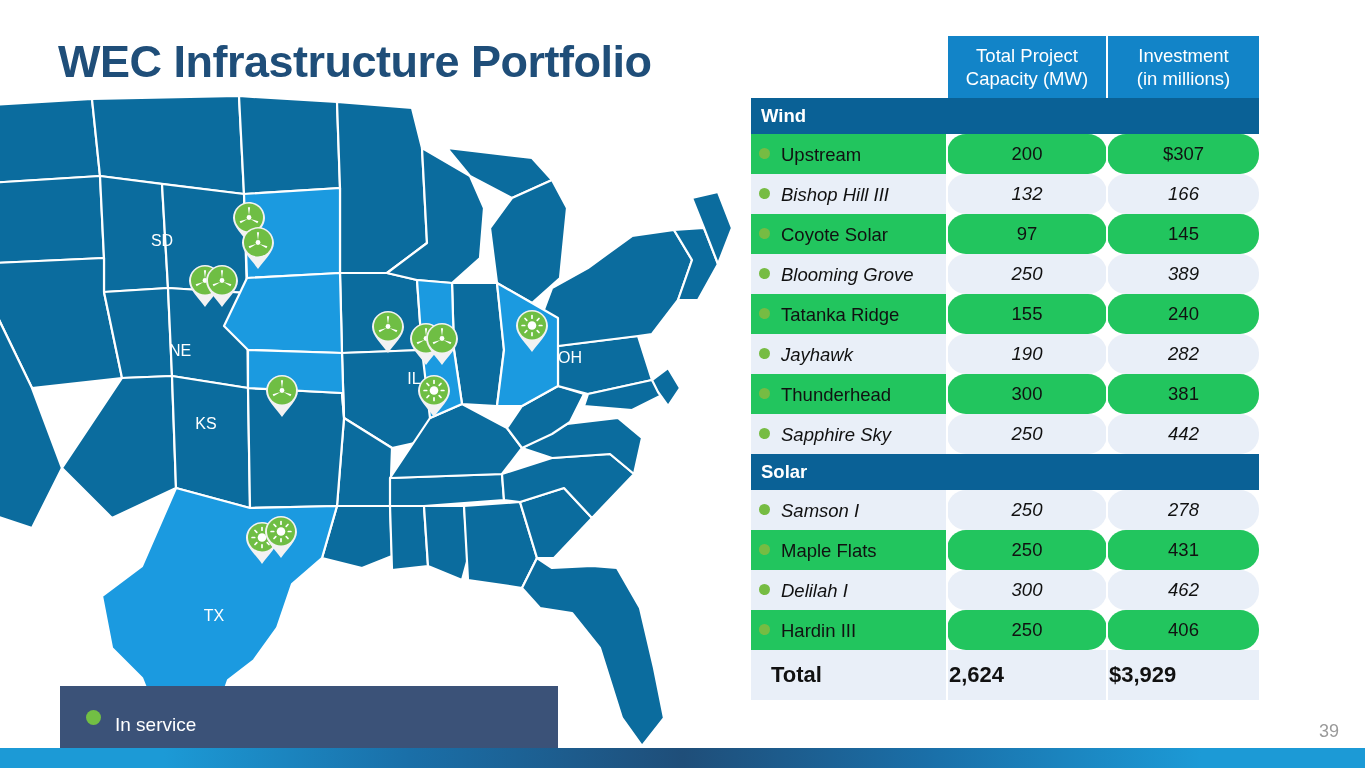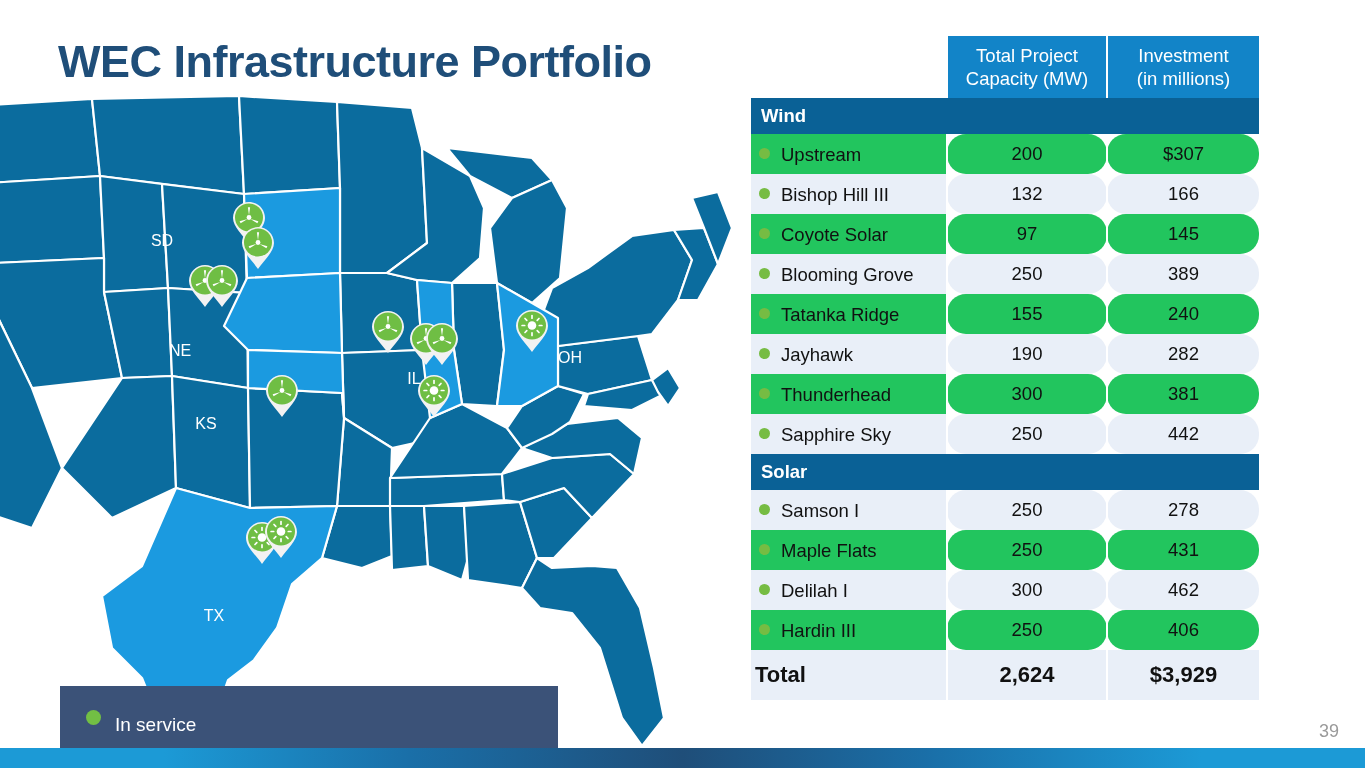--- a/index.html
+++ b/index.html
@@ -54,35 +54,35 @@
 
   .sec td{
     background:#0A6196;color:#ffffff;font-weight:bold;font-size:18.5px;
     padding:7px 0 7px 10px;text-align:left;
   }
 
   .drow td{font-size:18.5px;color:#111;height:38px;}
   .drow td.name{padding-left:8px;text-align:left;white-space:nowrap;}
   .drow td.num{text-align:center;}
   .drow.a td{background:#22c55e;}
-  .drow.b td{background:#E9EFF8;}
+  .drow.b td{background:#E9EFF8;font-style:italic;}
   .drow td.num{border-left:2px solid #ffffff;border-radius:19px;}
 
   .dot{
     display:inline-block;width:11px;height:11px;border-radius:50%;
     background:#76BC43;margin-right:11px;vertical-align:middle;
     position:relative;top:-1px;
   }
   .lbl{vertical-align:middle;}
 
   .trow td{
     background:#E9EFF8;font-size:22px;font-weight:bold;color:#111;height:48px;
   }
-  .trow td.name{padding-left:4px;text-align:left;}
-  .trow td.num{text-align:center;border-left:2px solid #ffffff;}
+  .trow td.name{padding-left:20px;text-align:left;}
+  .trow td.num{text-align:left;border-left:2px solid #ffffff;}
 
   
   #pagenum{
     position:absolute;right:26px;bottom:26px;font-size:18px;color:#9A9A9A;z-index:50;margin-top:36px;
   }
   #footbar{
     position:absolute;left:0;bottom:0;width:100%;height:20px;z-index:50;
     background:linear-gradient(90deg,#1C9AD6 0%,#1C9AD6 12%,#1A6FA8 30%,#1F4E79 50%,#1A6FA8 68%,#1C9AD6 88%,#1C9AD6 100%);
   }
 </style>

